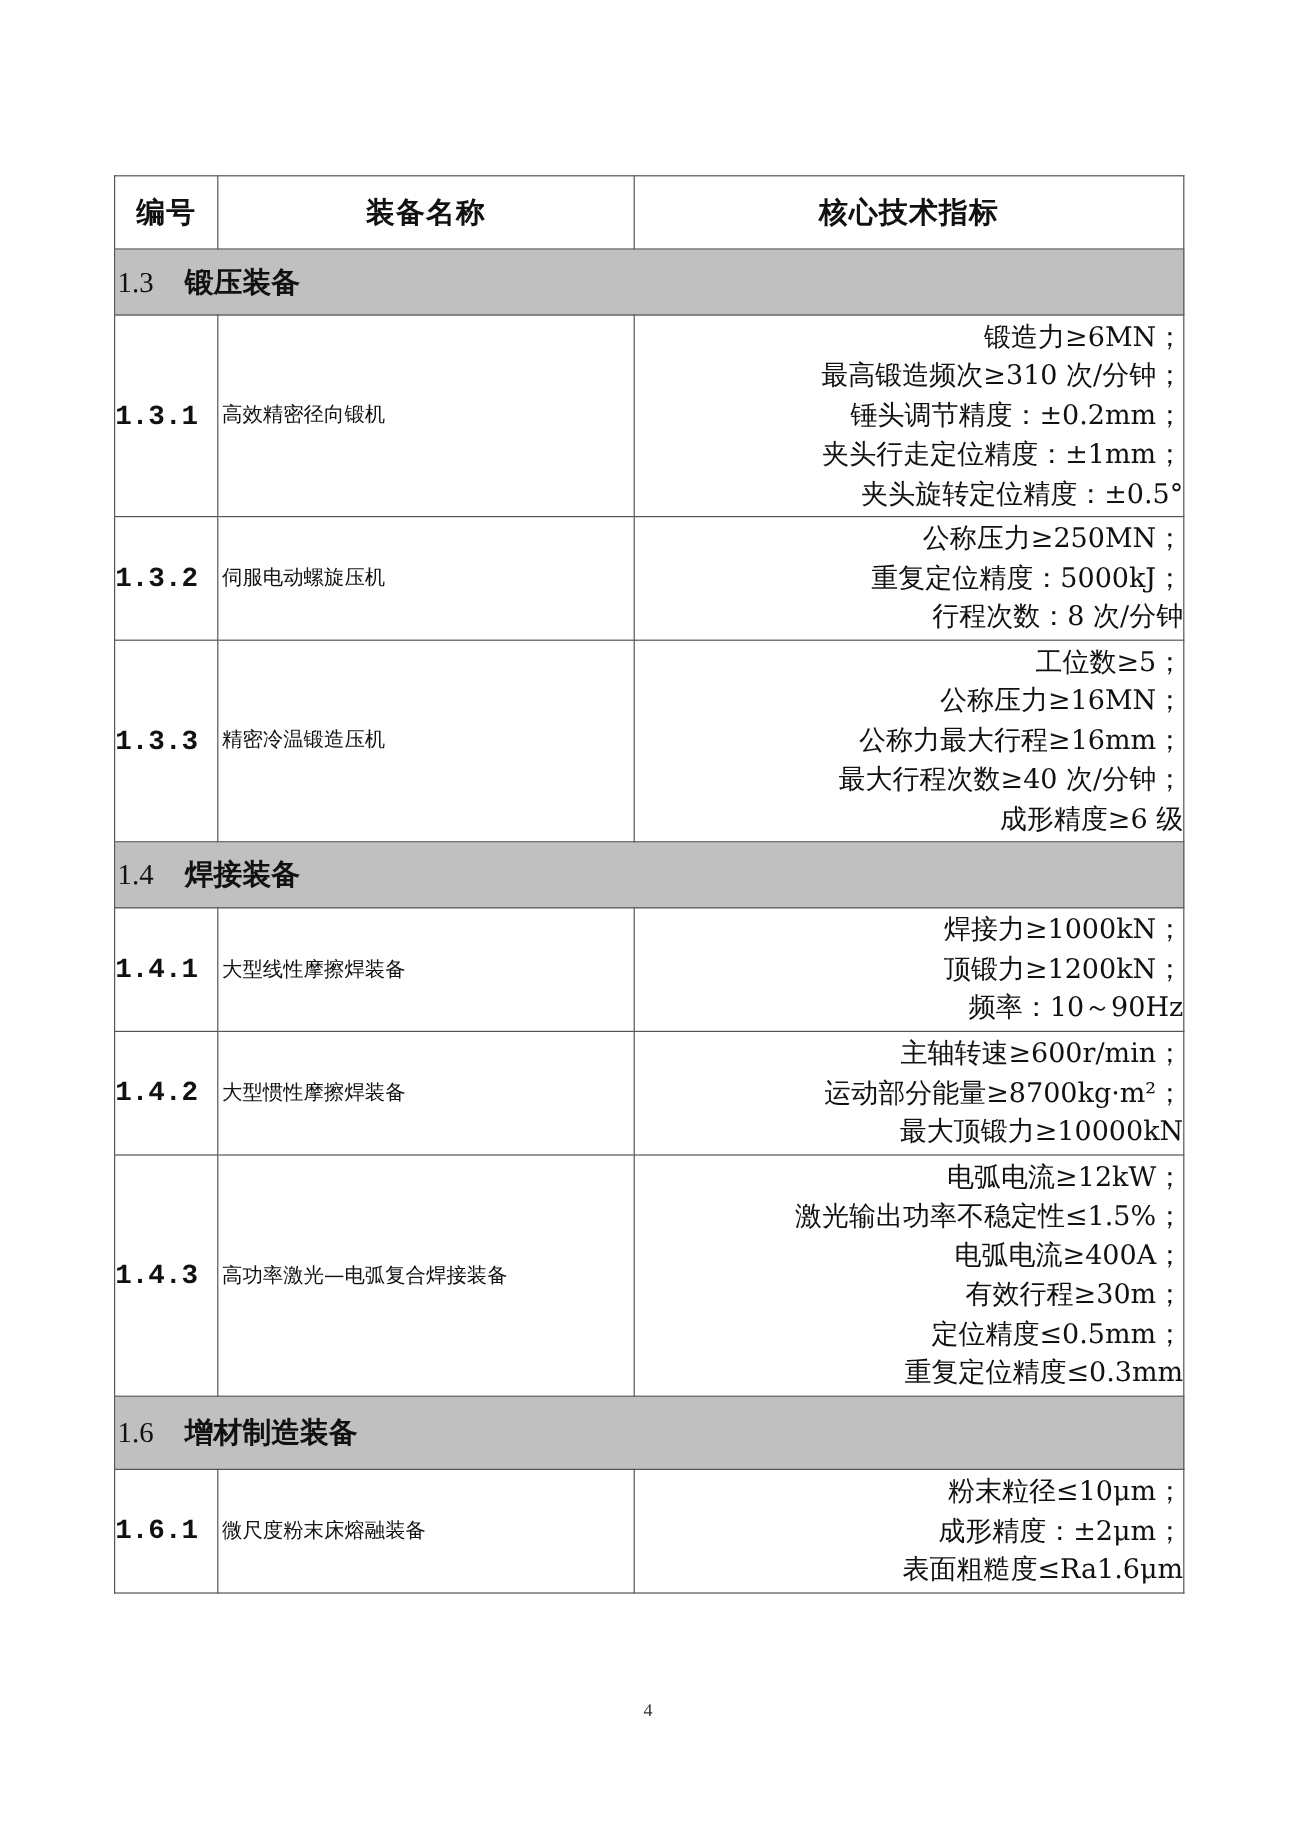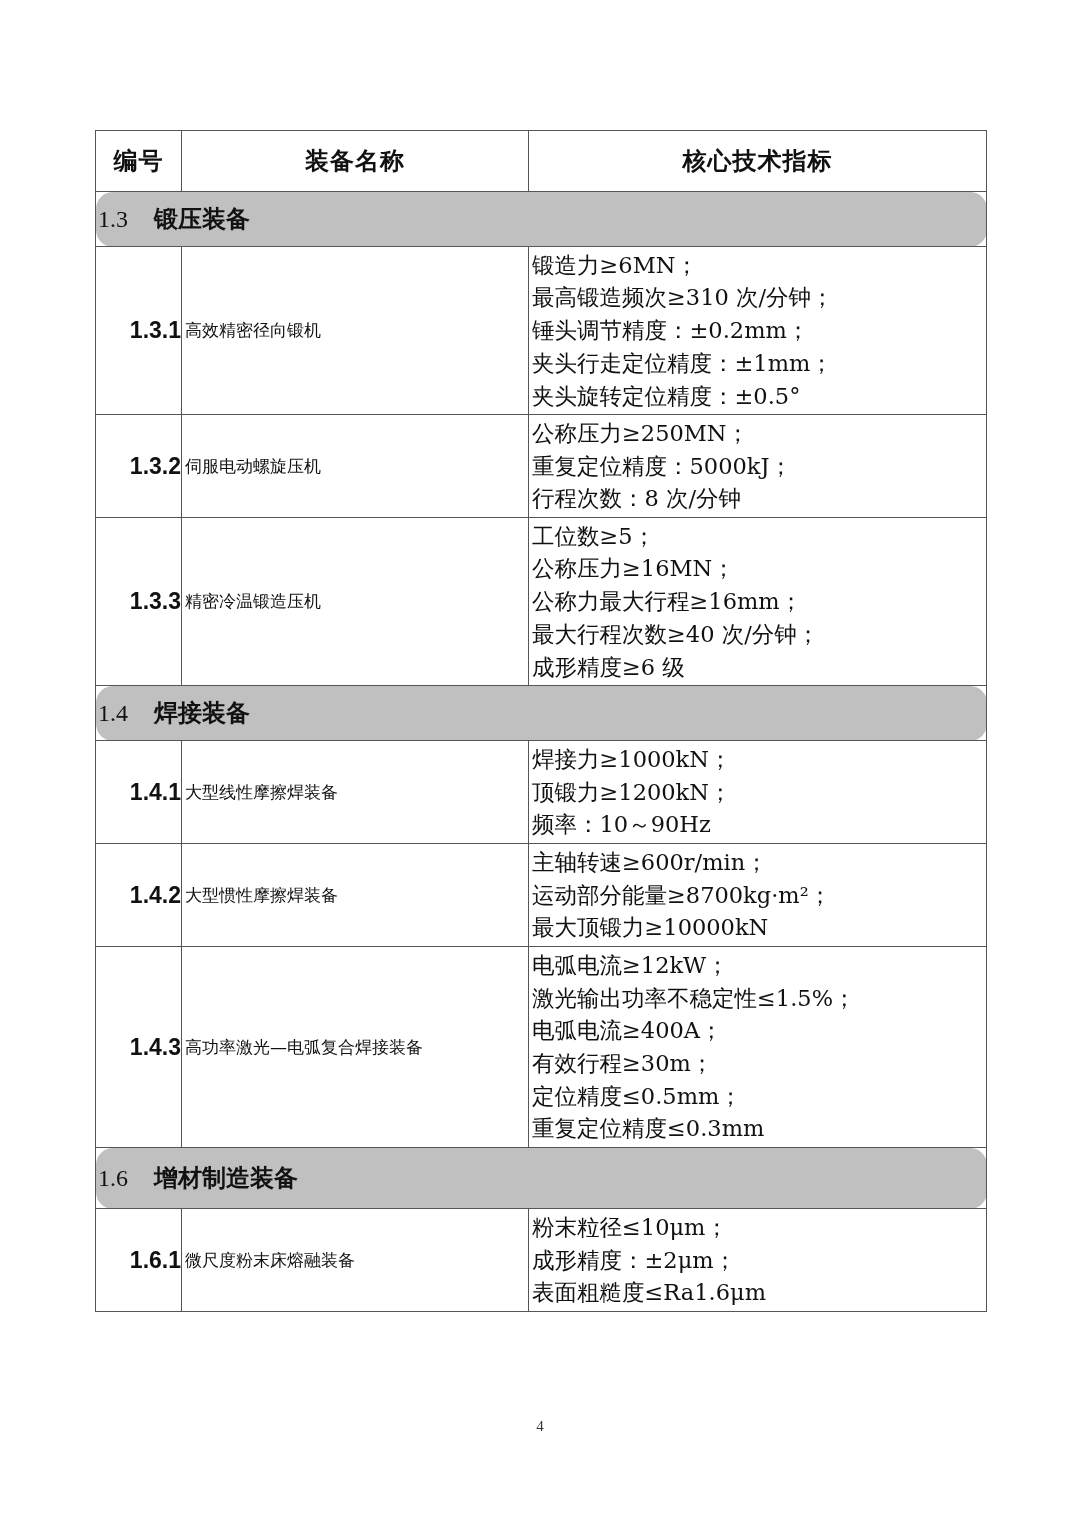--- a/index.html
+++ b/index.html
@@ -1,31 +1,31 @@
 <!DOCTYPE html>
 <html><head>
 <meta charset="utf-8">
 <style>
   html, body { margin: 0; padding: 0; background: #ffffff; }
   body { width: 1080px; height: 1527px; position: relative; overflow: hidden;
          font-family: "DejaVu Serif", "Liberation Serif", serif; color: #111; }
-  table.spec { position: absolute; left: 95px; top: 130px; width: 891px;
+  table.spec { position: absolute; left: 95px; top: 146px; width: 891px;
                border-collapse: collapse; table-layout: fixed; }
   table.spec td, table.spec th { border: 1.5px solid #555; padding: 0; vertical-align: middle; }
   col.c1 { width: 86px; } col.c2 { width: 347px; } col.c3 { width: 458px; }
   th { height: 60px; font-family: "DejaVu Sans", "Liberation Sans", sans-serif;
        font-size: 24px; font-weight: bold; text-align: center; letter-spacing: 1px; }
   tr.section td { background: #c0c0c0; height: 54px; font-family: "DejaVu Sans", "Liberation Sans", sans-serif;
-                  font-size: 24px; font-weight: bold; padding-left: 2px; border-radius: 17px; }
+                  font-size: 24px; font-weight: bold; padding-left: 2px; }
   tr.section .sec-no { font-family: "Liberation Serif", serif; font-weight: normal; font-size: 24px;
                        display: inline-block; width: 56px; }
-  td.num { text-align: right; font-family: Liberation Sans, sans-serif; font-weight: bold; font-size: 23px; }
+  td.num { text-align: left; font-family: Liberation Mono, monospace; font-weight: bold; font-size: 23px; }
   td.name { font-family: "DejaVu Sans", "Liberation Sans", sans-serif; font-size: 17px;
             padding-left: 3px !important; line-height: 33px; }
-  td.specs { font-size: 22.5px; line-height: 32.7px; padding: 1px 0 1px 3px !important; }
+  td.specs { font-size: 22.5px; line-height: 32.7px; padding: 1px 0 1px 3px !important; text-align: right; }
   td.specs div { white-space: nowrap; }
   .page-no { position: absolute; top: 1418px; left: 0; width: 1080px; text-align: center;
              font-family: "Liberation Serif", serif; font-size: 15px; color: #333; }
 </style>
 </head>
 <body>
 
 <table class="spec">
   <colgroup>
       <col class="c1">

